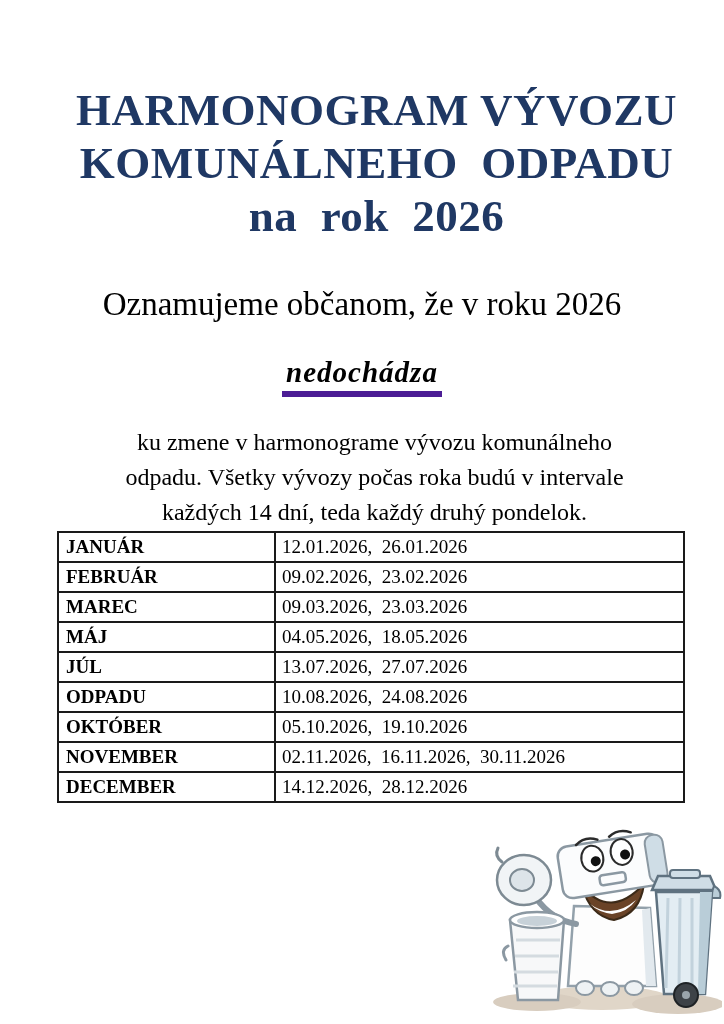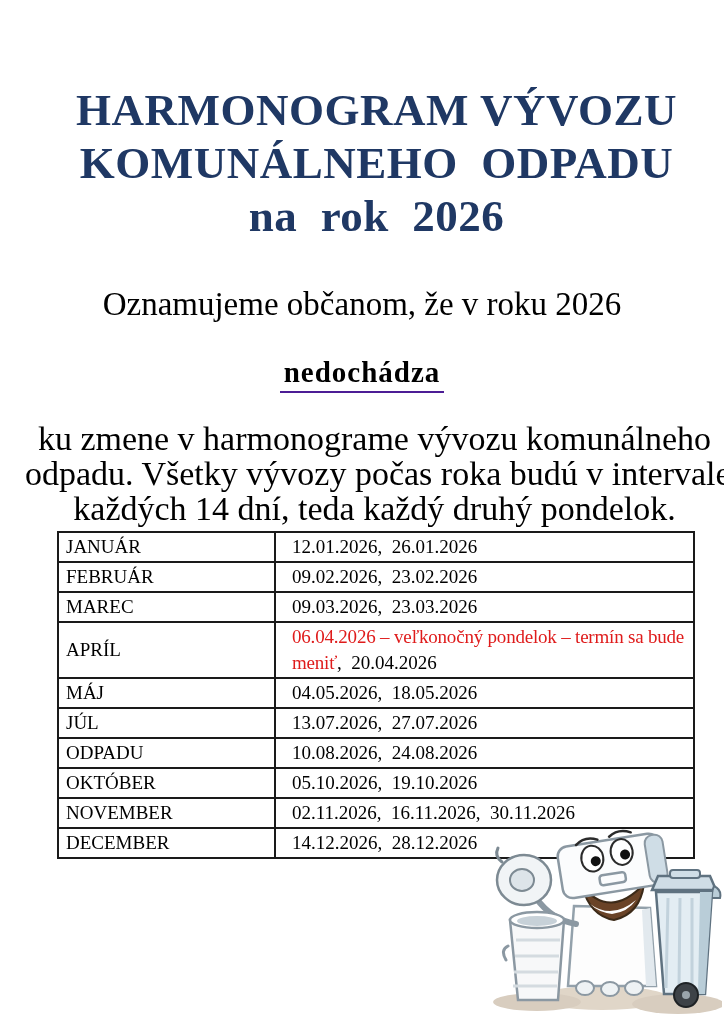--- a/index.html
+++ b/index.html
@@ -33,28 +33,29 @@
     line-height: 30px;
   }
   .highlight-wrap {
     margin-top: 37px;
     text-align: center;
   }
   .highlight {
     display: inline-block;
     font-size: 29px;
     font-weight: bold;
+    font-style: italic;
     letter-spacing: 1px;
-    border-bottom: 2px solid #4c1d95;
+    border-bottom: 6px solid #4c1d95;
     padding: 0 4px 2px 4px;
   }
   .body-par {
     margin-top: 28px;
     text-align: center;
-    font-size: 34px;
+    font-size: 24px;
     line-height: 35px;
     padding-left: 25px;
   }
   .body-par div { white-space: pre; }
   table.schedule {
     position: absolute;
     left: 57px;
     top: 531px;
     width: 606px;
     border-collapse: collapse;
@@ -65,24 +66,25 @@
     border: 2px solid var(--color-table_border, #1a1a1a);
     vertical-align: middle;
     line-height: 26px;
     padding-top: 1px;
     padding-bottom: 1px;
   }
   td.month {
     width: 207px;
     padding-left: 7px;
     white-space: pre;
+    font-weight: bold;
   }
   td.dates {
     width: 399px;
-    padding-left: 16px;
+    padding-left: 6px;
     padding-right: 2px;
     white-space: pre-wrap;
   }
   .alert-text {
     color: var(--color-alert, #df1b1b);
     letter-spacing: -0.2px;
   }
   .cartoon {
     position: absolute;
     left: 482px;
@@ -118,24 +120,20 @@
         <td class="month">JANUÁR</td>
         <td class="dates">12.01.2026,  26.01.2026</td>
       </tr>
       <tr>
         <td class="month">FEBRUÁR</td>
         <td class="dates">09.02.2026,  23.02.2026</td>
       </tr>
       <tr>
         <td class="month">MAREC</td>
         <td class="dates">09.03.2026,  23.03.2026</td>
-      </tr>
-      <tr>
-        <td class="month">APRÍL</td>
-        <td class="dates"><span class="alert-text">06.04.2026 – veľkonočný pondelok – termín sa bude meniť</span><span>,  20.04.2026</span></td>
       </tr>
       <tr>
         <td class="month">MÁJ</td>
         <td class="dates">04.05.2026,  18.05.2026</td>
       </tr>
       <tr>
         <td class="month">JÚL</td>
         <td class="dates">13.07.2026,  27.07.2026</td>
       </tr>
       <tr>

